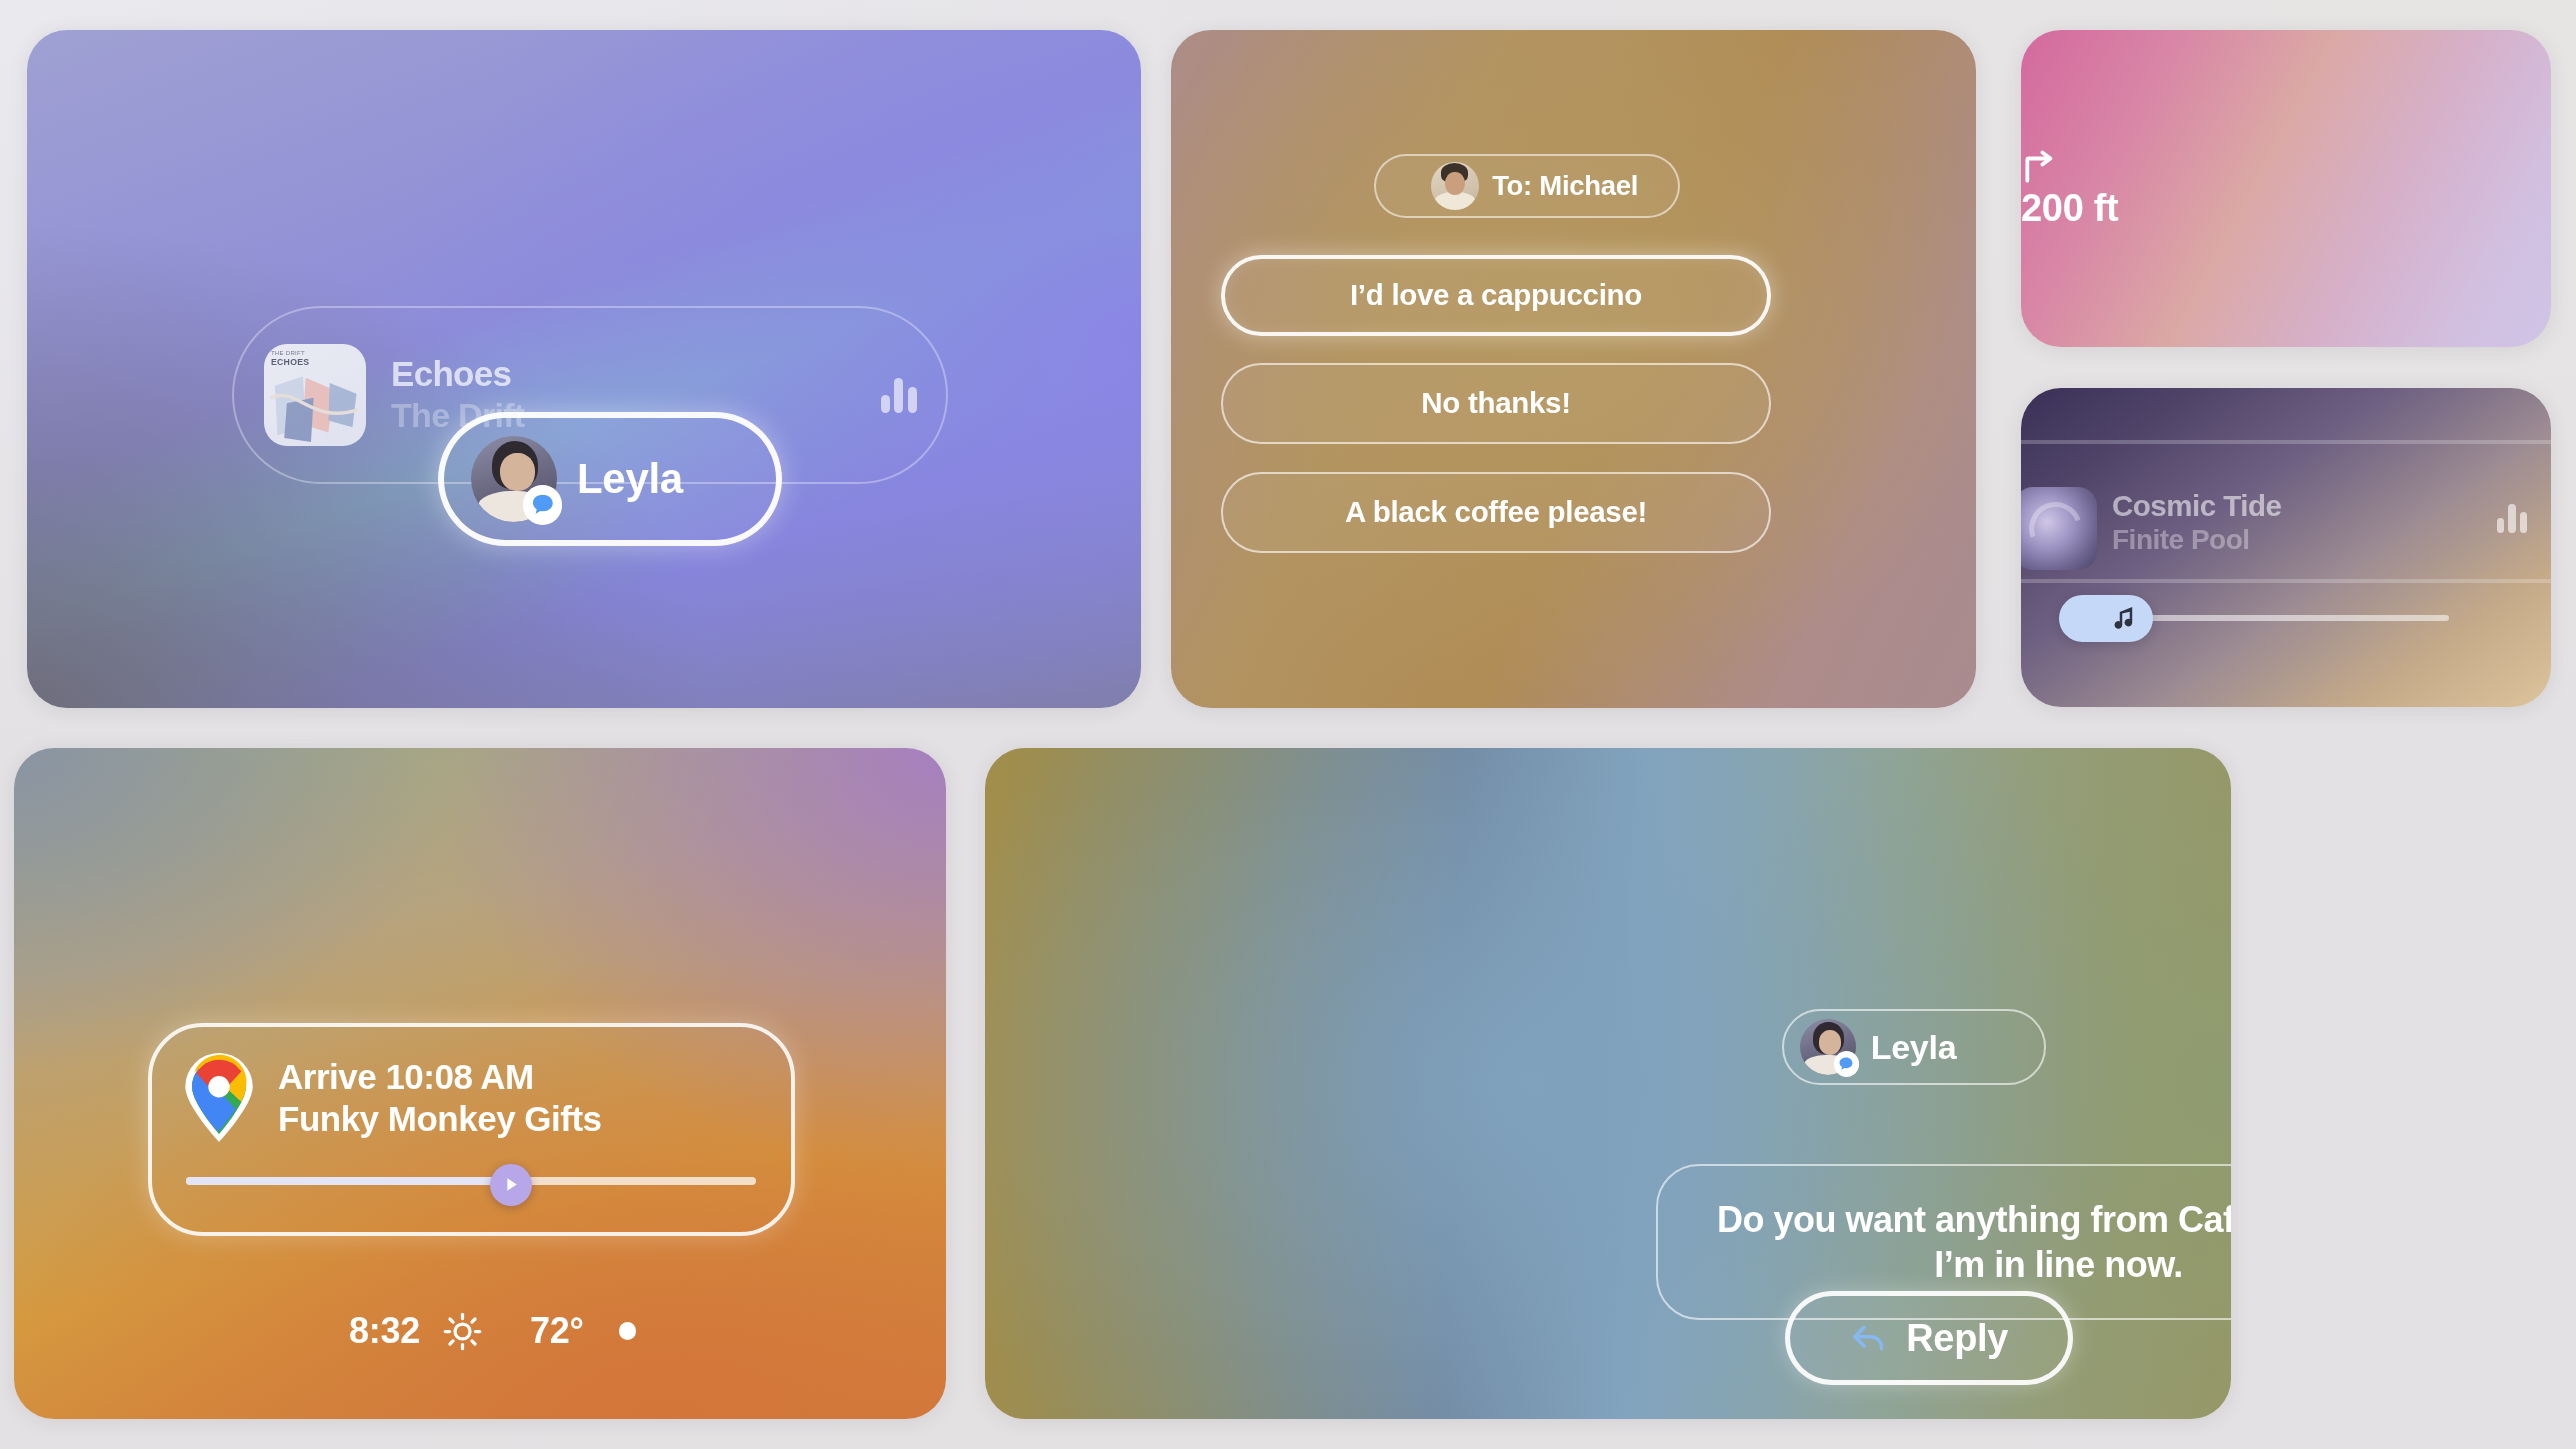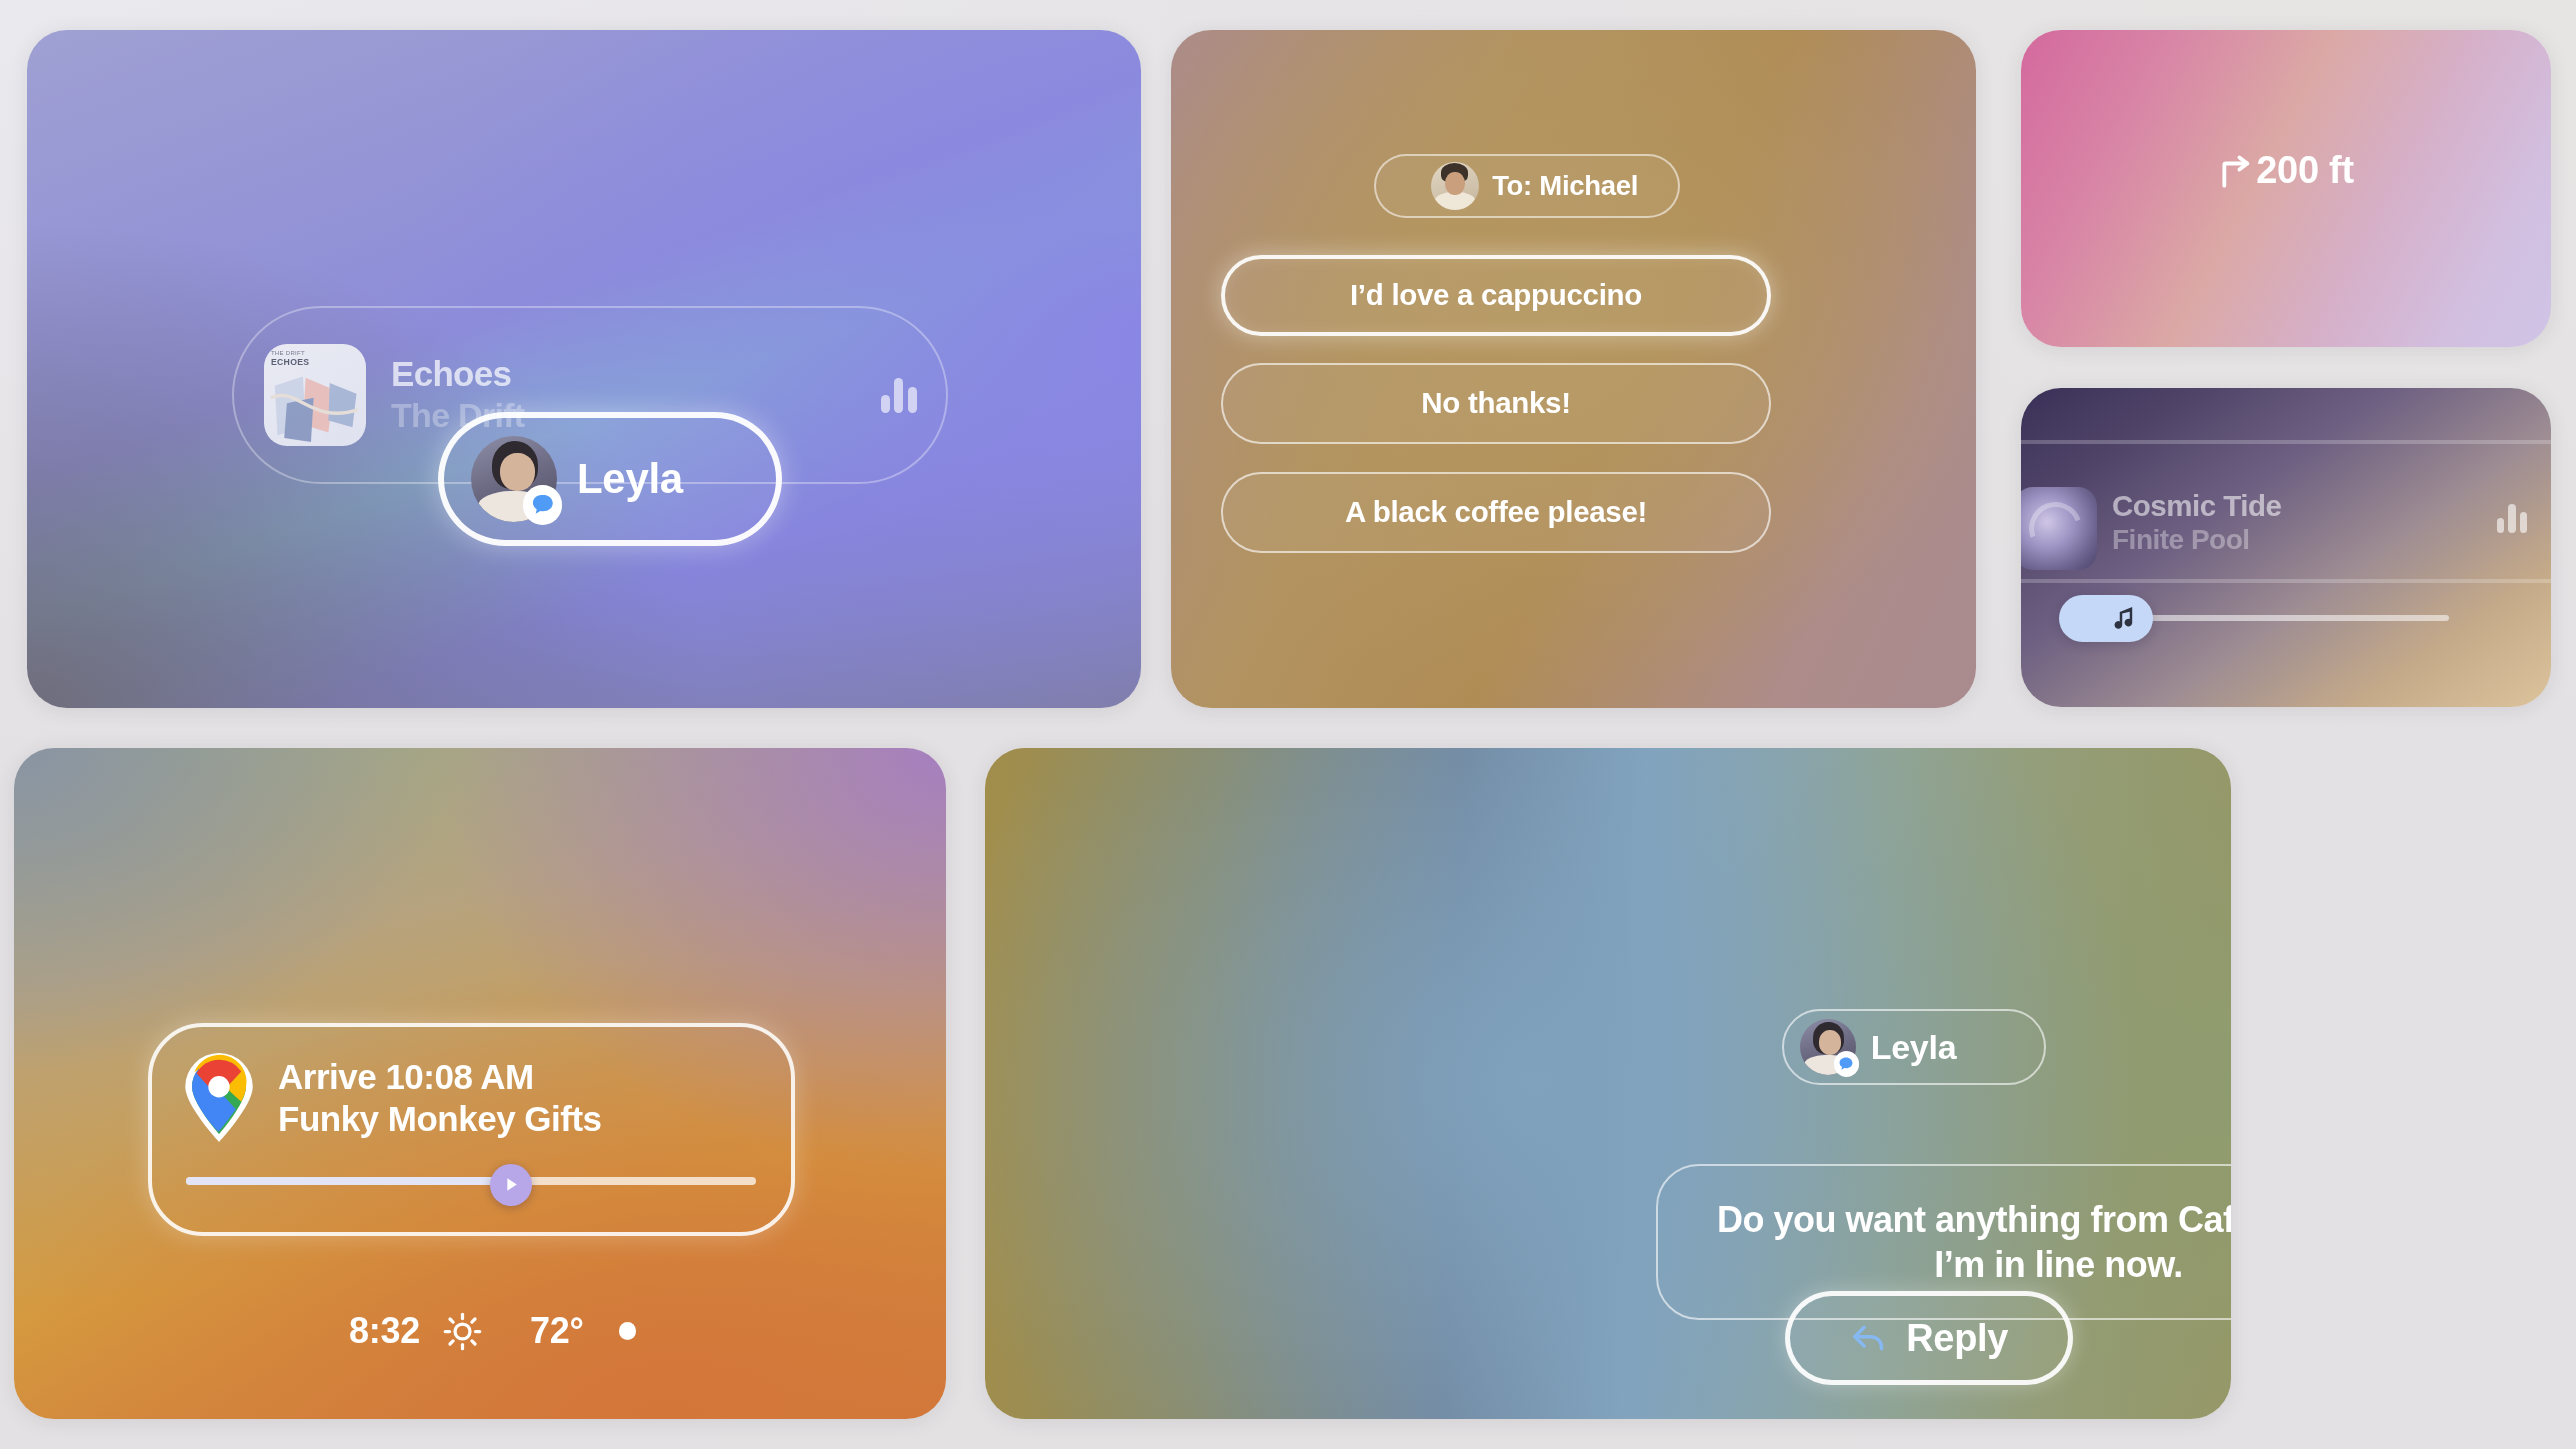--- a/index.html
+++ b/index.html
@@ -161,21 +161,21 @@
     border-radius:40px; display:flex; align-items:center; justify-content:center;
   }
   .reply-opt span { font-size:29.5px;text-align:center; }
   #reply-opt-0 { top:195px; }
   #reply-opt-1 { top:303px; }
   #reply-opt-2 { top:412px; }
 
   
   #turn-row {
     position:absolute; left:0; right:0; top:119px;
-    display:flex; align-items:flex-end; justify-content:center; gap:0;
+    display:flex; align-items:flex-start; justify-content:center; gap:0;flex-direction:column;
   }
   #turn-row .dist { font-size:38px; }
   #turn-arrow-icon { width:38px; height:38px; }
 
   
   #mini-art {
     position:absolute; left:-6.7px; top:99px; width:83px; height:83px; border-radius:19px;
     overflow:hidden;
     background:radial-gradient(circle at 40% 42%, #cfc6e6 0%, #9c93c3 38%, #6d6490 70%, #4a4268 100%);
   }

